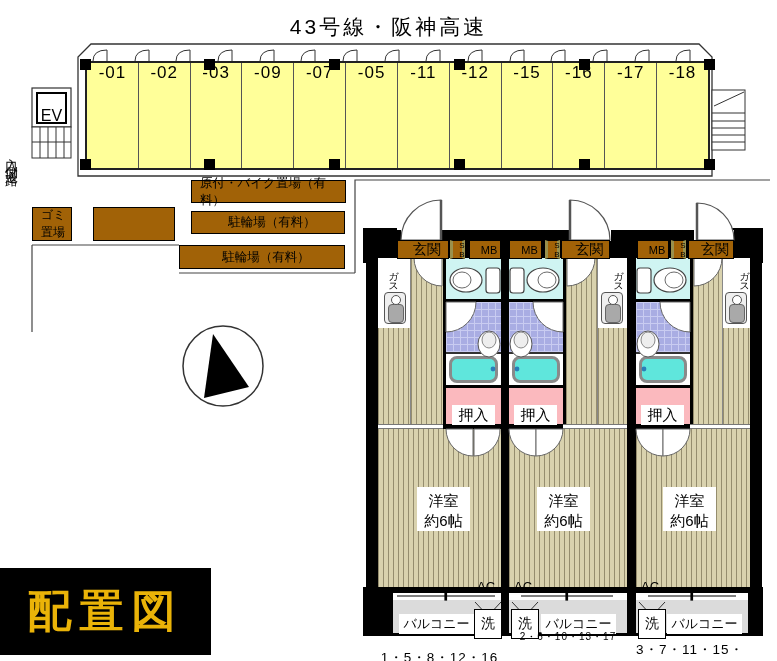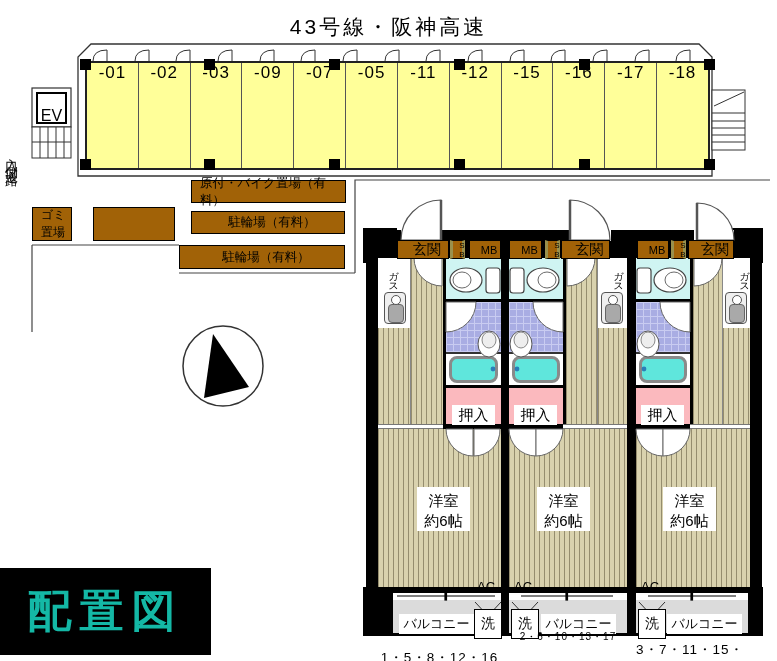--- a/index.html
+++ b/index.html
@@ -24,21 +24,21 @@
   .vtxt{writing-mode:vertical-rl;text-orientation:upright;}
   .lot{position:absolute;left:85px;top:61px;width:625px;height:109px;background:var(--yellow);
        border:2px solid #222;box-sizing:border-box;display:flex;}
   .stall{flex:1;display:flex;justify-content:center;border-right:1px solid #555;font-size:17px;letter-spacing:1px;}
   .stall:last-child{border-right:none;}
   .sbx{border-left:3px solid var(--sb);border-right:3px solid var(--sb);font-size:8px;line-height:1;}
   .white{position:absolute;background:#fff;}
   .gray{position:absolute;background:var(--balcony);}
   .washerbox{position:absolute;background:#fff;border:1px solid #000;box-sizing:border-box;}
   .washerbox span{position:relative;background:#fff;padding:0 1px;font-size:14px;}
-  .legend{position:absolute;left:0;top:568px;width:211px;height:87px;background:#000;color:#14b8a6;
+  .legend{position:absolute;left:0;top:568px;width:211px;height:87px;background:#000;color:#eab308;
           display:flex;align-items:center;justify-content:center;font-size:44px;font-weight:bold;letter-spacing:8px;}
   .roomlbl{background:#fff;text-align:center;font-size:15px;line-height:1.35;display:flex;flex-direction:column;justify-content:flex-end;}
 </style>
 </head>
 <body>
 
 <div class="canvas">
 
   <svg width="777" height="661">
     <path d="M91,44 L699,44 L712,57 L712,176 L78,176 L78,57 Z" fill="#fff" stroke="#333" stroke-width="1.3"></path>

